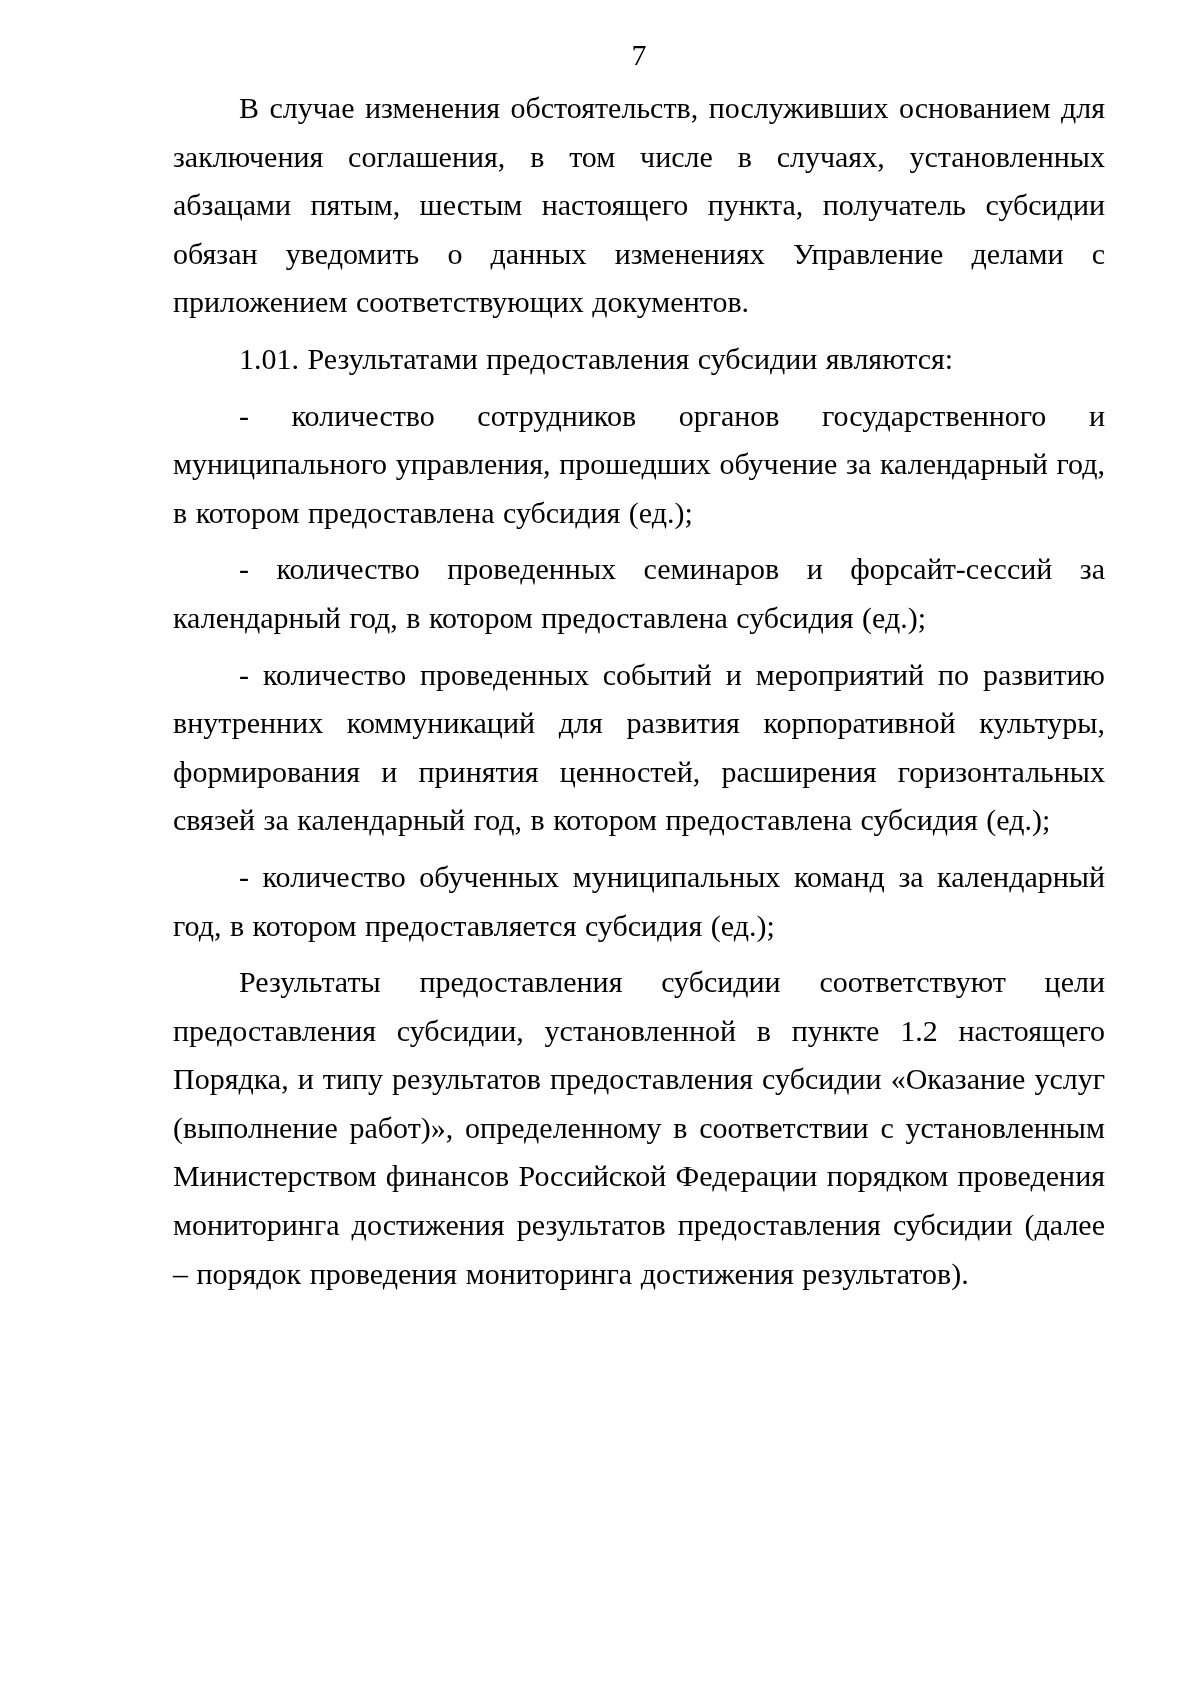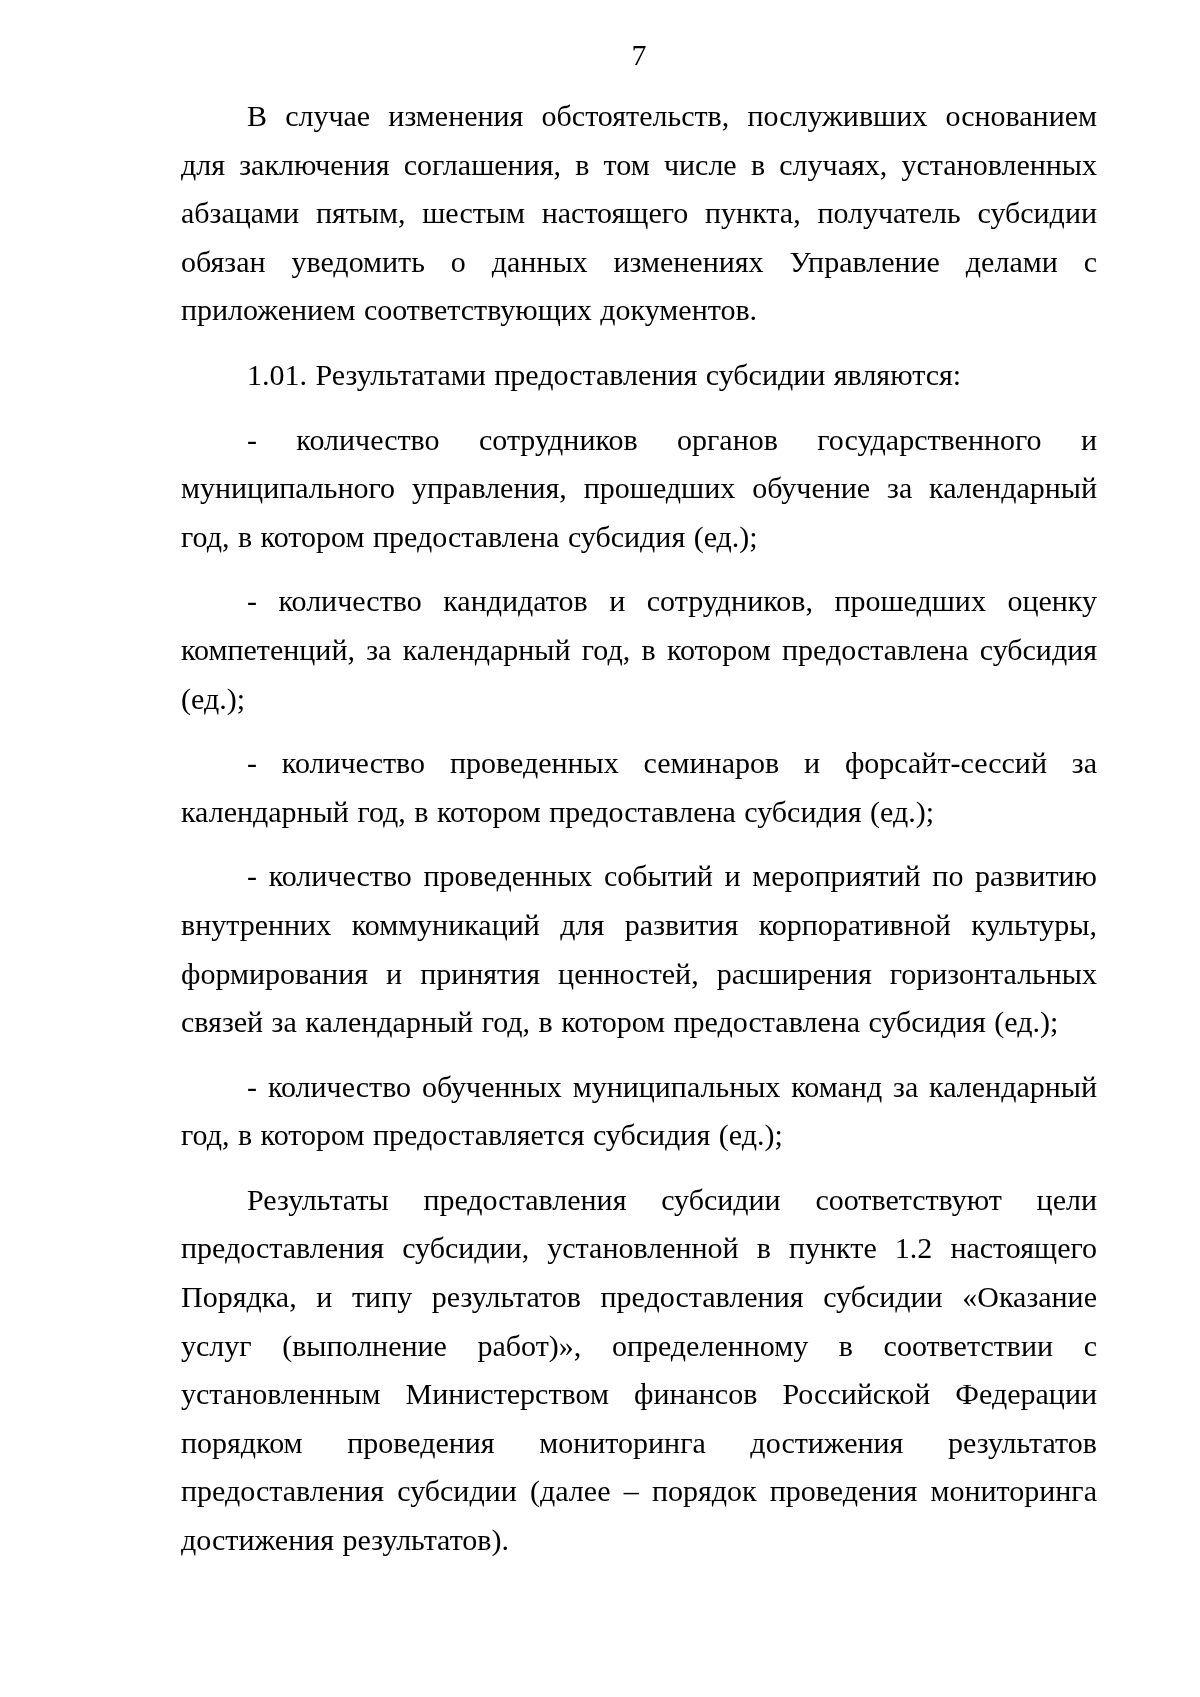--- a/index.html
+++ b/index.html
@@ -20,35 +20,34 @@
     padding: 34px 87px 0 165px;
     overflow: hidden;
   }
   .page-number {
     text-align: center;
     line-height: 42px;
     margin: 0 0 2px 0;
     font-size: 30px;
   }
   .para {
-    margin: 16px;
+    margin: 8px;
     text-align: justify;
     text-indent: 66px;
     word-spacing: 1px;
   }
 </style>
 </head>
 <body>
 
 <div class="page">
   <div class="page-number">7</div>
 
   <div>
     <p class="para">В случае изменения обстоятельств, послуживших основанием для заключения соглашения, в том числе в случаях, установленных абзацами пятым, шестым настоящего пункта, получатель субсидии обязан уведомить о данных изменениях Управление делами с приложением соответствующих документов.</p>
     <p class="para">1.01. Результатами предоставления субсидии являются:</p>
     <p class="para">- количество сотрудников органов государственного и муниципального управления, прошедших обучение за календарный год, в котором предоставлена субсидия (ед.);</p>
-    <p class="para">- количество кандидатов и сотрудников, прошедших оценку компетенций, за календарный год, в котором предоставлена субсидия (ед.);</p>
     <p class="para">- количество проведенных семинаров и форсайт-сессий за календарный год, в котором предоставлена субсидия (ед.);</p>
     <p class="para">- количество проведенных событий и мероприятий по развитию внутренних коммуникаций для развития корпоративной культуры, формирования и принятия ценностей, расширения горизонтальных связей за календарный год, в котором предоставлена субсидия (ед.);</p>
     <p class="para">- количество обученных муниципальных команд за календарный год, в котором предоставляется субсидия (ед.);</p>
     <p class="para">Результаты предоставления субсидии соответствуют цели предоставления субсидии, установленной в пункте 1.2 настоящего Порядка, и типу результатов предоставления субсидии «Оказание услуг (выполнение работ)», определенному в соответствии с установленным Министерством финансов Российской Федерации порядком проведения мониторинга достижения результатов предоставления субсидии (далее – порядок проведения мониторинга достижения результатов).</p>
   </div>
 </div>
 
 </body></html>

